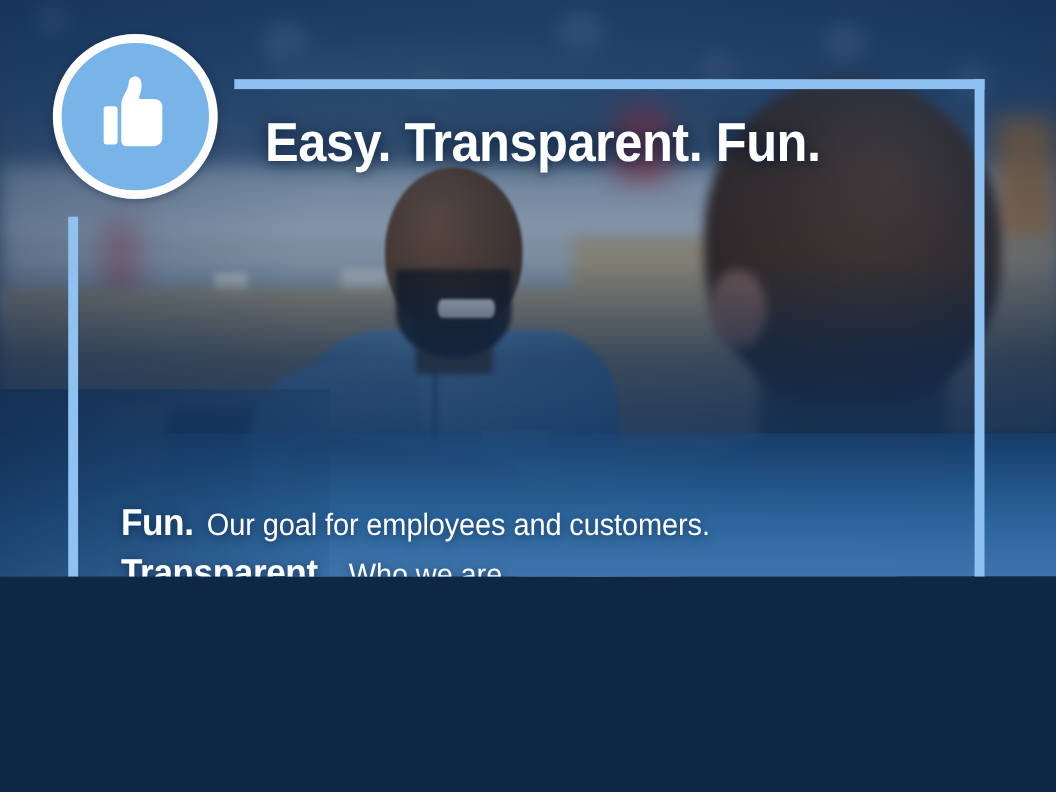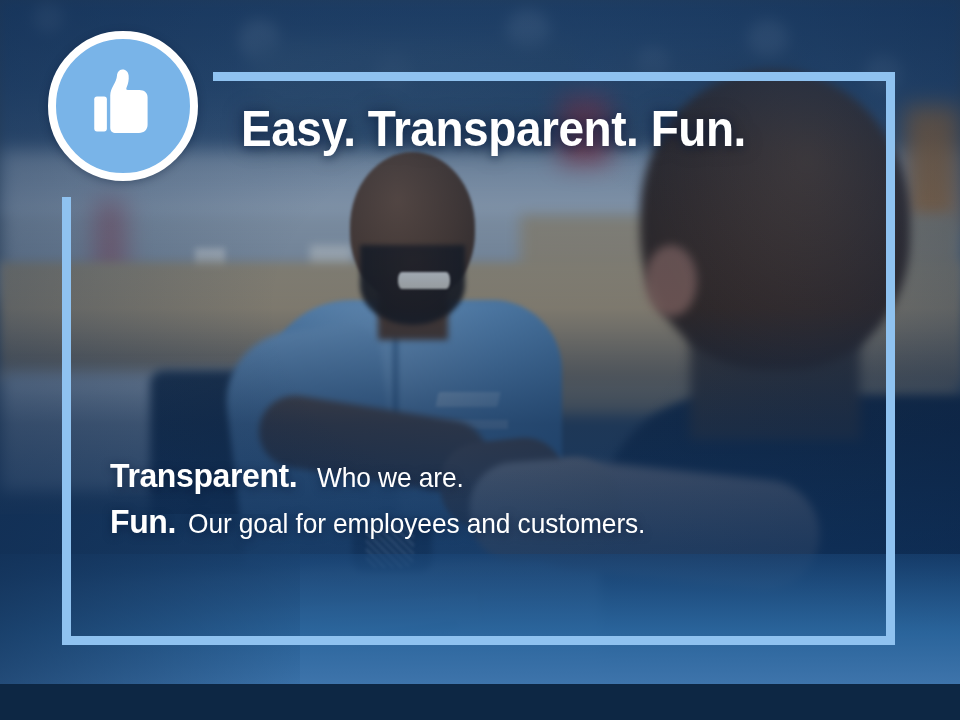--- a/index.html
+++ b/index.html
@@ -1,21 +1,21 @@
 <!DOCTYPE html>
 <html><head>
 <meta charset="utf-8">
 <style>
   html,body{margin:0;padding:0;}
   body{
     width:960px;height:720px;overflow:hidden;
     font-family:"Liberation Sans","DejaVu Sans",sans-serif;
     background:#0d2744;
   }
-  .stage{position:relative;width:960px;height:684px;overflow:hidden;}
+  .stage{position:relative;width:960px;height:524px;overflow:hidden;}
 
   
   .photo{position:absolute;inset:0;overflow:hidden;background:#4a5a68;}
   .layer{position:absolute;}
 
   
   .bg-ceiling{left:0;top:0;width:960px;height:215px;
     background:
       radial-gradient(circle at 12% 30%, rgba(190,210,230,.30) 0 16px, transparent 30px),
       radial-gradient(circle at 27% 18%, rgba(200,218,236,.32) 0 13px, transparent 26px),
@@ -233,22 +233,22 @@
     <svg width="86" height="86" viewBox="0 0 64 64">
       <path fill="#ffffff" d="M22.5 25.5c0-3.2 1.1-5.4 2.6-8.1 1.3-2.3 2.2-4.2 2.4-6.6.2-2.6 1.6-4.5 3.9-4.7 2.6-.2 4.5 1.7 4.8 4.4.3 3.2-.3 6.1-1.6 9.2-.4 1-.1 1.7 1 1.7h8.6c3.6 0 6.1 2.1 6.1 5.3v20.6c0 3.6-2.6 6.1-6.4 6.1H26.8c-2.7 0-4.3-1.4-4.3-3.9V25.5z"></path>
       <path fill="#ffffff" d="M12.6 26.3h5.4c1.2 0 2 .8 2 2v21.9c0 1.2-.8 2-2 2h-5.4c-1.2 0-2-.8-2-2V28.3c0-1.2.8-2 2-2z"></path>
     </svg>
   </div>
 
   <div class="headline">Easy. Transparent. Fun.</div>
 
   <div class="taglines">
     <div class="tl tl-line">
+      <span class="lead">Fun.</span>
+      <span class="rest">Our goal for employees and customers.</span>
+    </div>
+    <div class="tl tl-line">
       <span class="lead">Transparent.</span>
       <span class="rest">Who we are.</span>
     </div>
-    <div class="tl tl-line">
-      <span class="lead">Fun.</span>
-      <span class="rest">Our goal for employees and customers.</span>
-    </div>
   </div>
 
 </div>
 
 </body></html>

